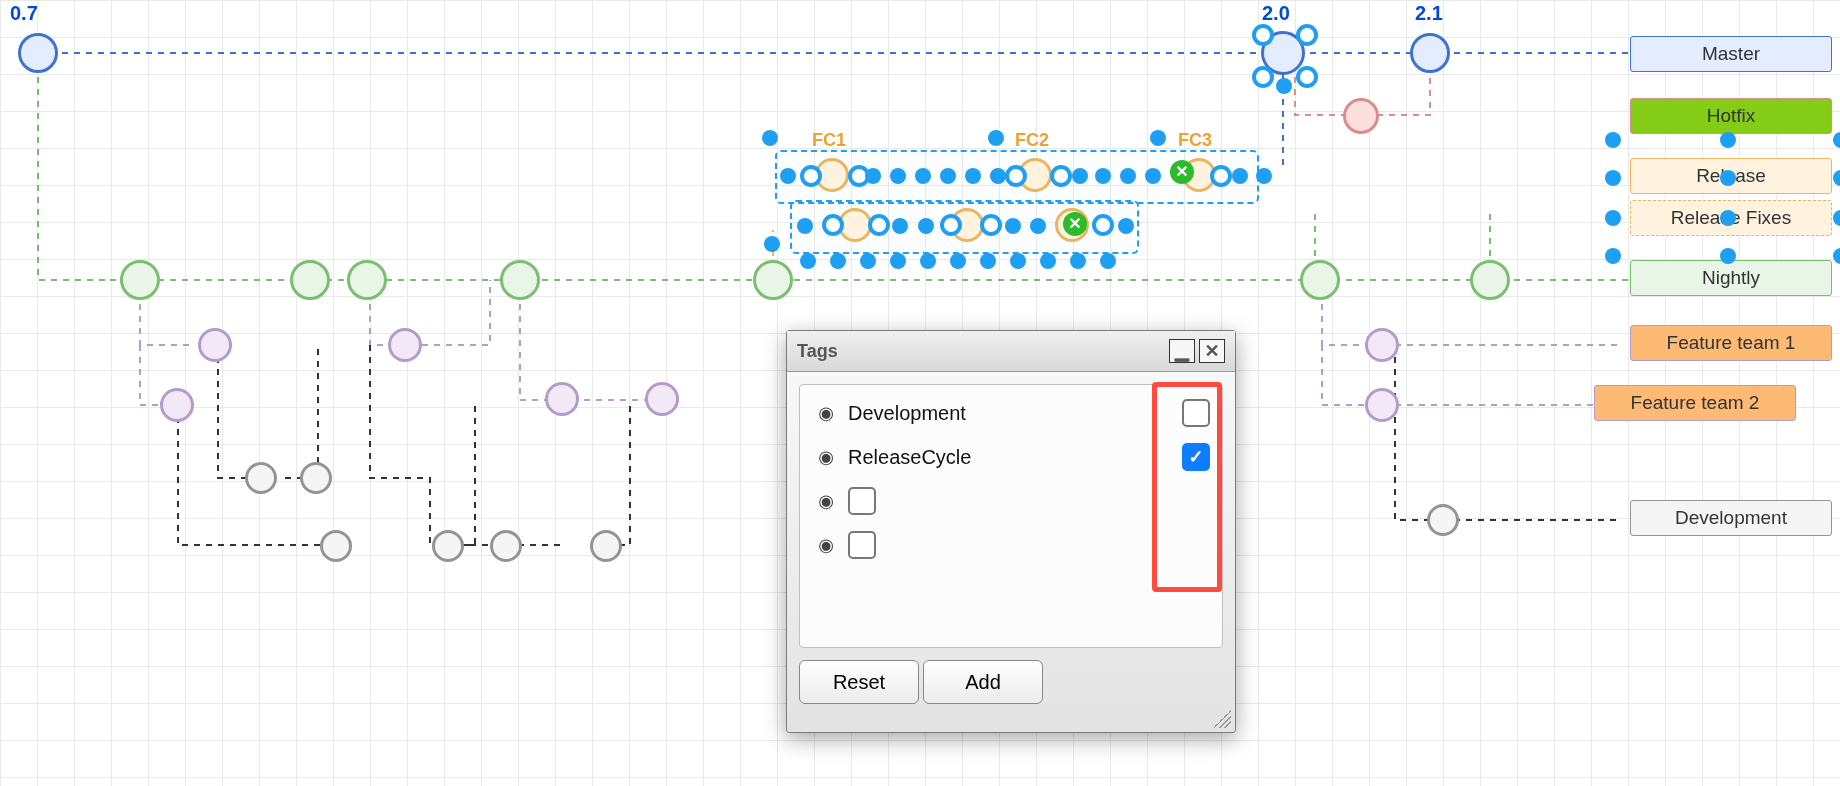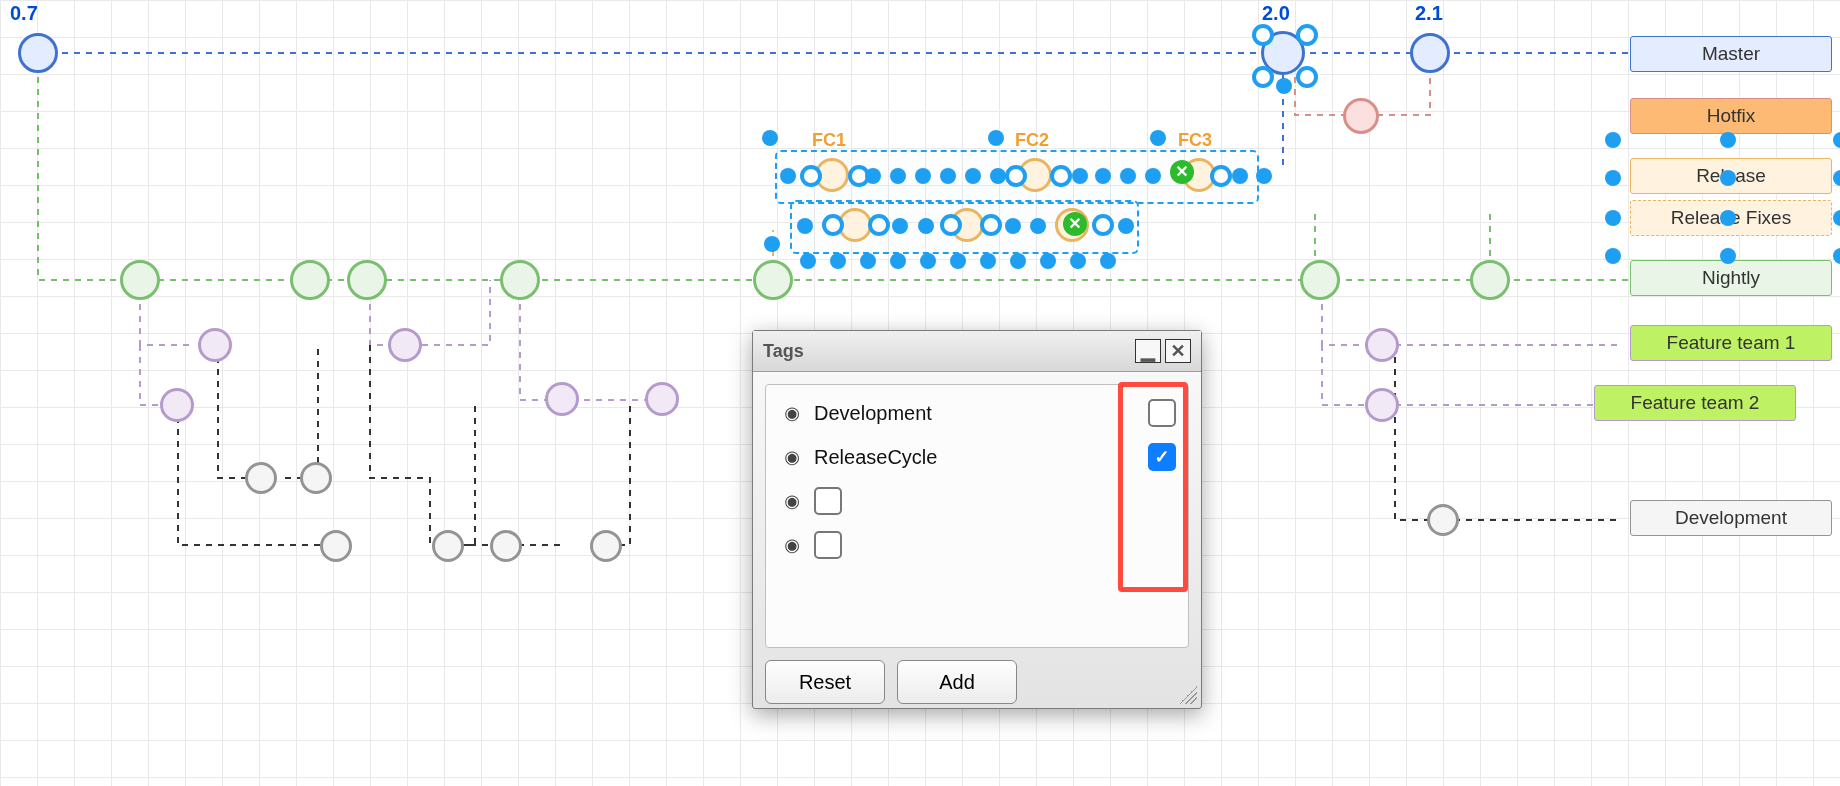--- a/index.html
+++ b/index.html
@@ -16,43 +16,43 @@
 .release{background:#fff3e0;border:3px solid #e8b560}
 .nightly{background:#e9f6e7;border:3px solid #7abf6f}
 .team1{background:#f1e9f6;border:3px solid #b59bcb}
 .team2{background:#f1e9f6;border:3px solid #b59bcb}
 .dev{background:#f5f5f5;border:3px solid #949494}
 .dot{position:absolute;width:16px;height:16px;border-radius:50%;background:#1f9ff2}
 .dotr{position:absolute;width:14px;height:14px;border-radius:50%;background:#fff;border:4px solid #1f9ff2}
 .xmark{position:absolute;width:24px;height:24px;border-radius:50%;background:#2bbb2b;color:#fff;line-height:24px;text-align:center;font-weight:700;font-size:16px}
 .legend{position:absolute;height:34px;line-height:34px;text-align:center;border:1px solid #777;border-radius:3px;font-size:19px}
 .leg-master{background:#e4edff;border-color:#3d72d0}
-.leg-hotfix{background:#fdba74;border-color:#d98e8a}
+.leg-hotfix{background:#84cc16;border-color:#d98e8a}
 .leg-release{background:#fff3e0;border-color:#e8b560}
 .leg-release-fixes{background:#fff3e0;border-color:#e8b560;border-style:dashed}
 .leg-nightly{background:#e9f6e7;border-color:#7abf6f}
-.leg-ft{background:#bef264;border-color:#b59bcb}
+.leg-ft{background:#fdba74;border-color:#b59bcb}
 .leg-dev{background:#f5f5f5;border-color:#949494}
 .selbox{position:absolute;border:2px dashed #1f9ff2;background:rgba(31,159,242,.02);border-radius:6px}
 
 
-.tags-panel{position:absolute;left:752px;top:330px;width:448px;box-shadow:0 6px 22px rgba(0,0,0,.35);border:1px solid #7b7b7b;
+.tags-panel{position:absolute;left:786px;top:330px;width:448px;box-shadow:0 6px 22px rgba(0,0,0,.35);border:1px solid #7b7b7b;
   background:linear-gradient(#fafafa,#e3e3e3);border-radius:3px}
 .tags-head{height:40px;line-height:40px;padding:0 10px;display:flex;align-items:center;border-bottom:1px solid #9c9c9c;
   background:linear-gradient(#f0f0f0,#d8d8d8);font-weight:700;color:#555}
 .tags-head .sp{flex:1}
 .tags-head .btn{width:24px;height:22px;border:1px solid #333;margin-left:4px;display:flex;align-items:center;justify-content:center;background:#f7f7f7;cursor:pointer}
 .tags-body{margin:12px;background:#fcfcfc;border:1px solid #bfbfbf;border-radius:4px;padding:6px 6px 80px 6px;position:relative}
 .tag-row{display:flex;align-items:center;height:44px;padding:0 6px}
 .tag-row .eye{width:28px;color:#444;text-align:center;margin-right:8px}
 .tag-row .lbl{flex:1;font-size:20px;color:#111}
 .chk{width:24px;height:24px;border:2px solid #777;border-radius:5px;background:#fff;display:flex;align-items:center;justify-content:center;cursor:pointer}
 .chk.checked{background:#0f7dff;border-color:#0f7dff;color:#fff;font-weight:700}
 .chk-col-hi{position:absolute;right:0px;top:-3px;width:60px;border:5px solid #ff4a3f;border-radius:4px;height:200px;pointer-events:none}
-.tags-foot{display:flex;padding:0 12px 4px 12px;gap:12px}
+.tags-foot{display:flex;padding:0 12px 28px 12px;gap:4px}
 .btn2{flex:0 0 120px;height:44px;border:1px solid #888;border-radius:6px;background:linear-gradient(#fefefe,#ececec);font-size:20px;cursor:pointer}
 .resize{position:absolute;right:4px;bottom:4px;width:18px;height:18px;background:
   linear-gradient(135deg,transparent 50%,#999 50%,#999 55%,transparent 55%,transparent 65%,#999 65%,#999 70%,transparent 70%,transparent 80%,#999 80%,#999 85%,transparent 85%)}
 </style>
 </head>
 <body>
 
 <div class="canvas">
   <div class="grid"></div>
 

